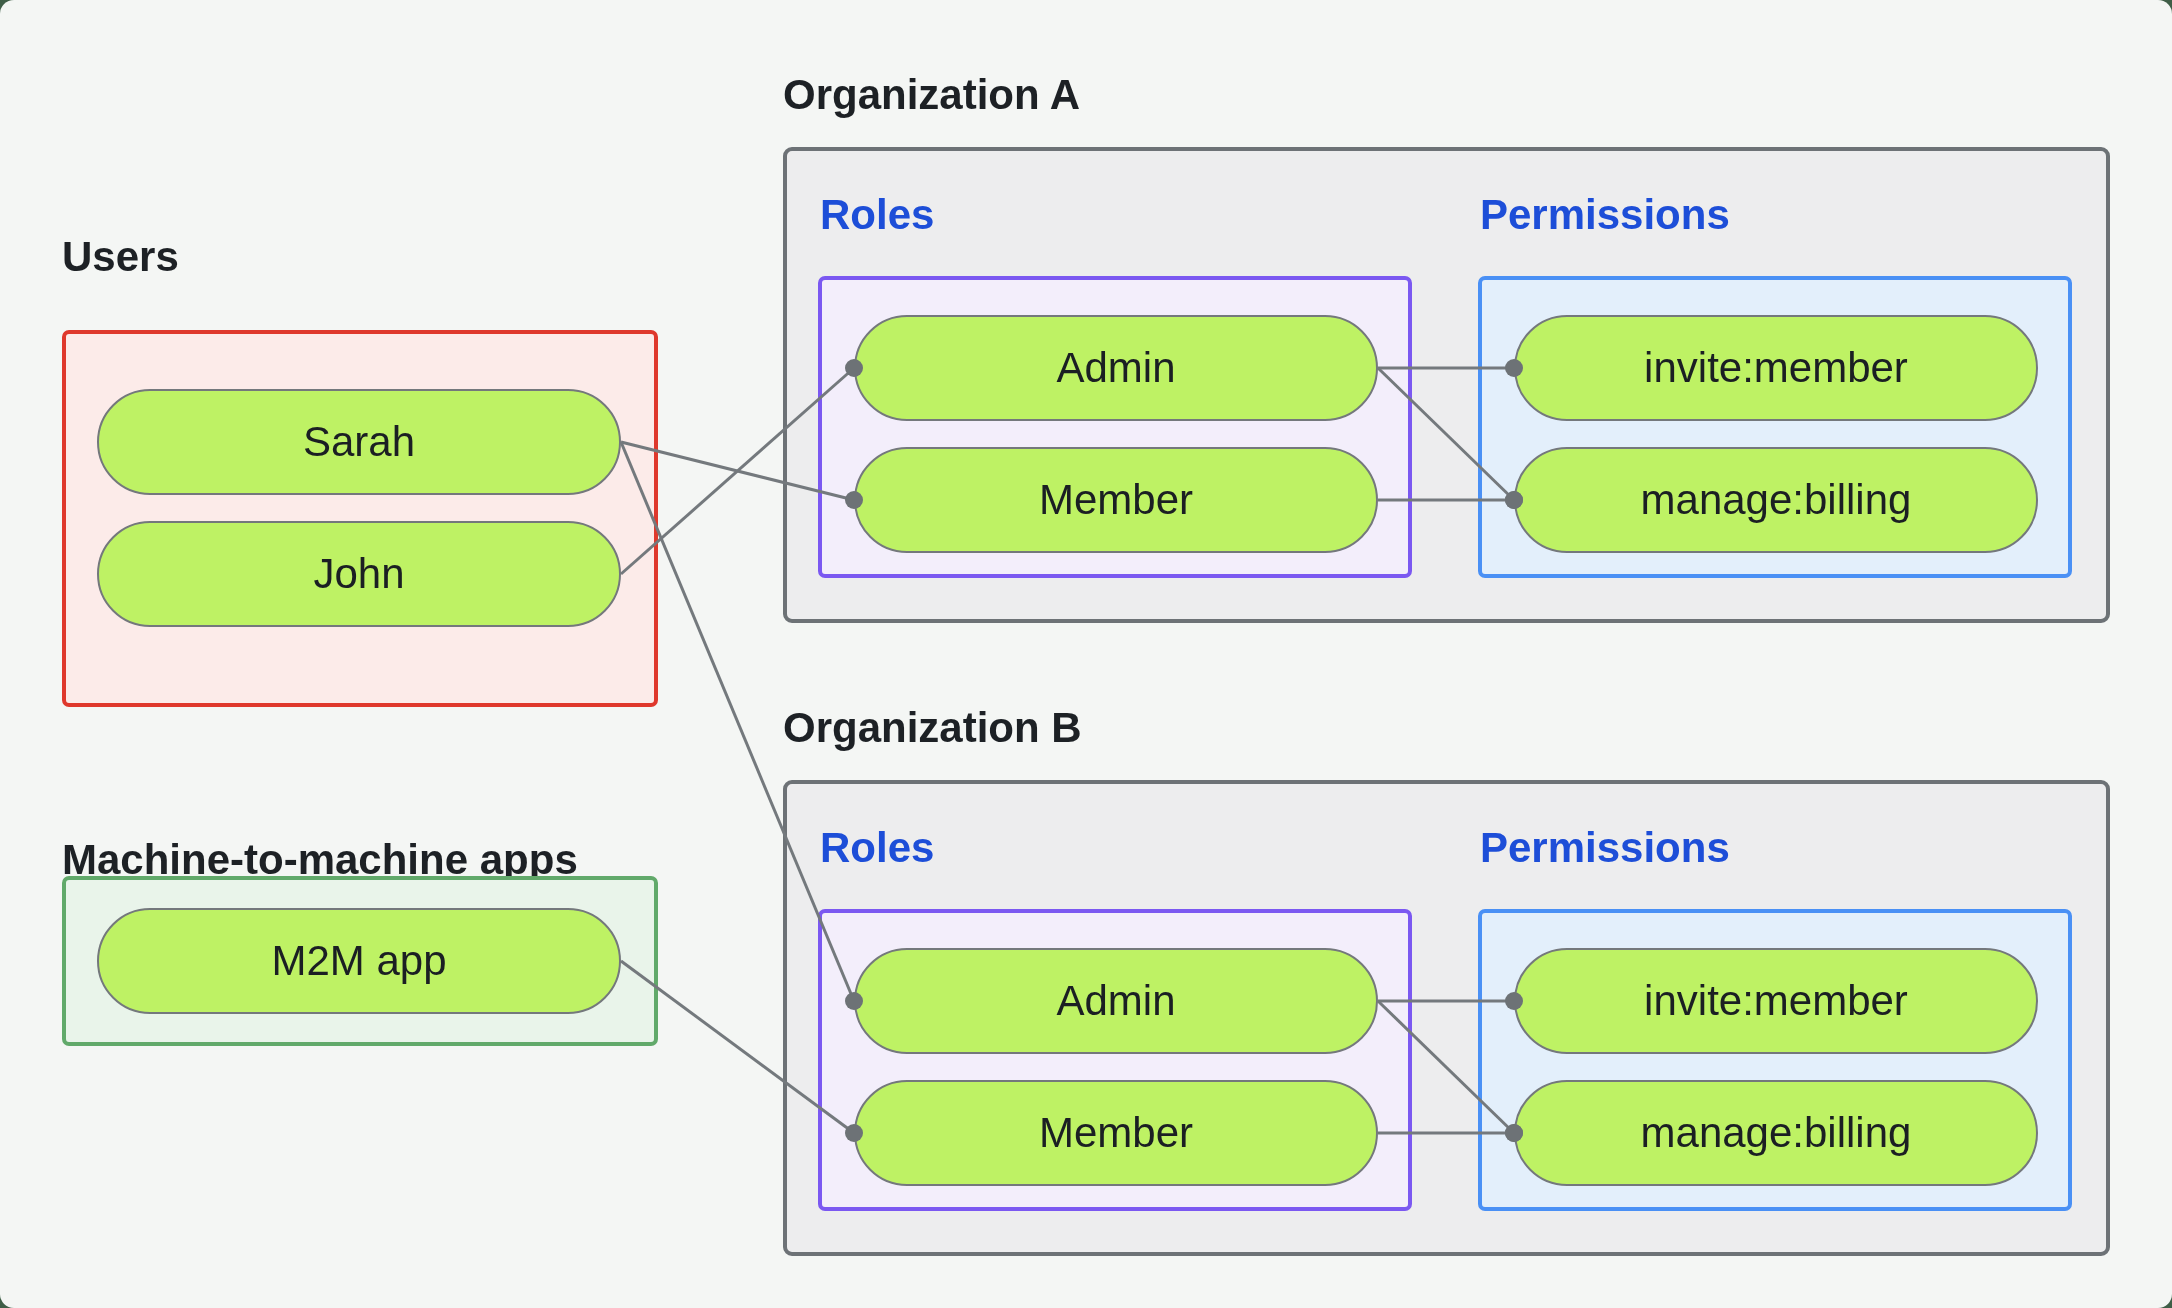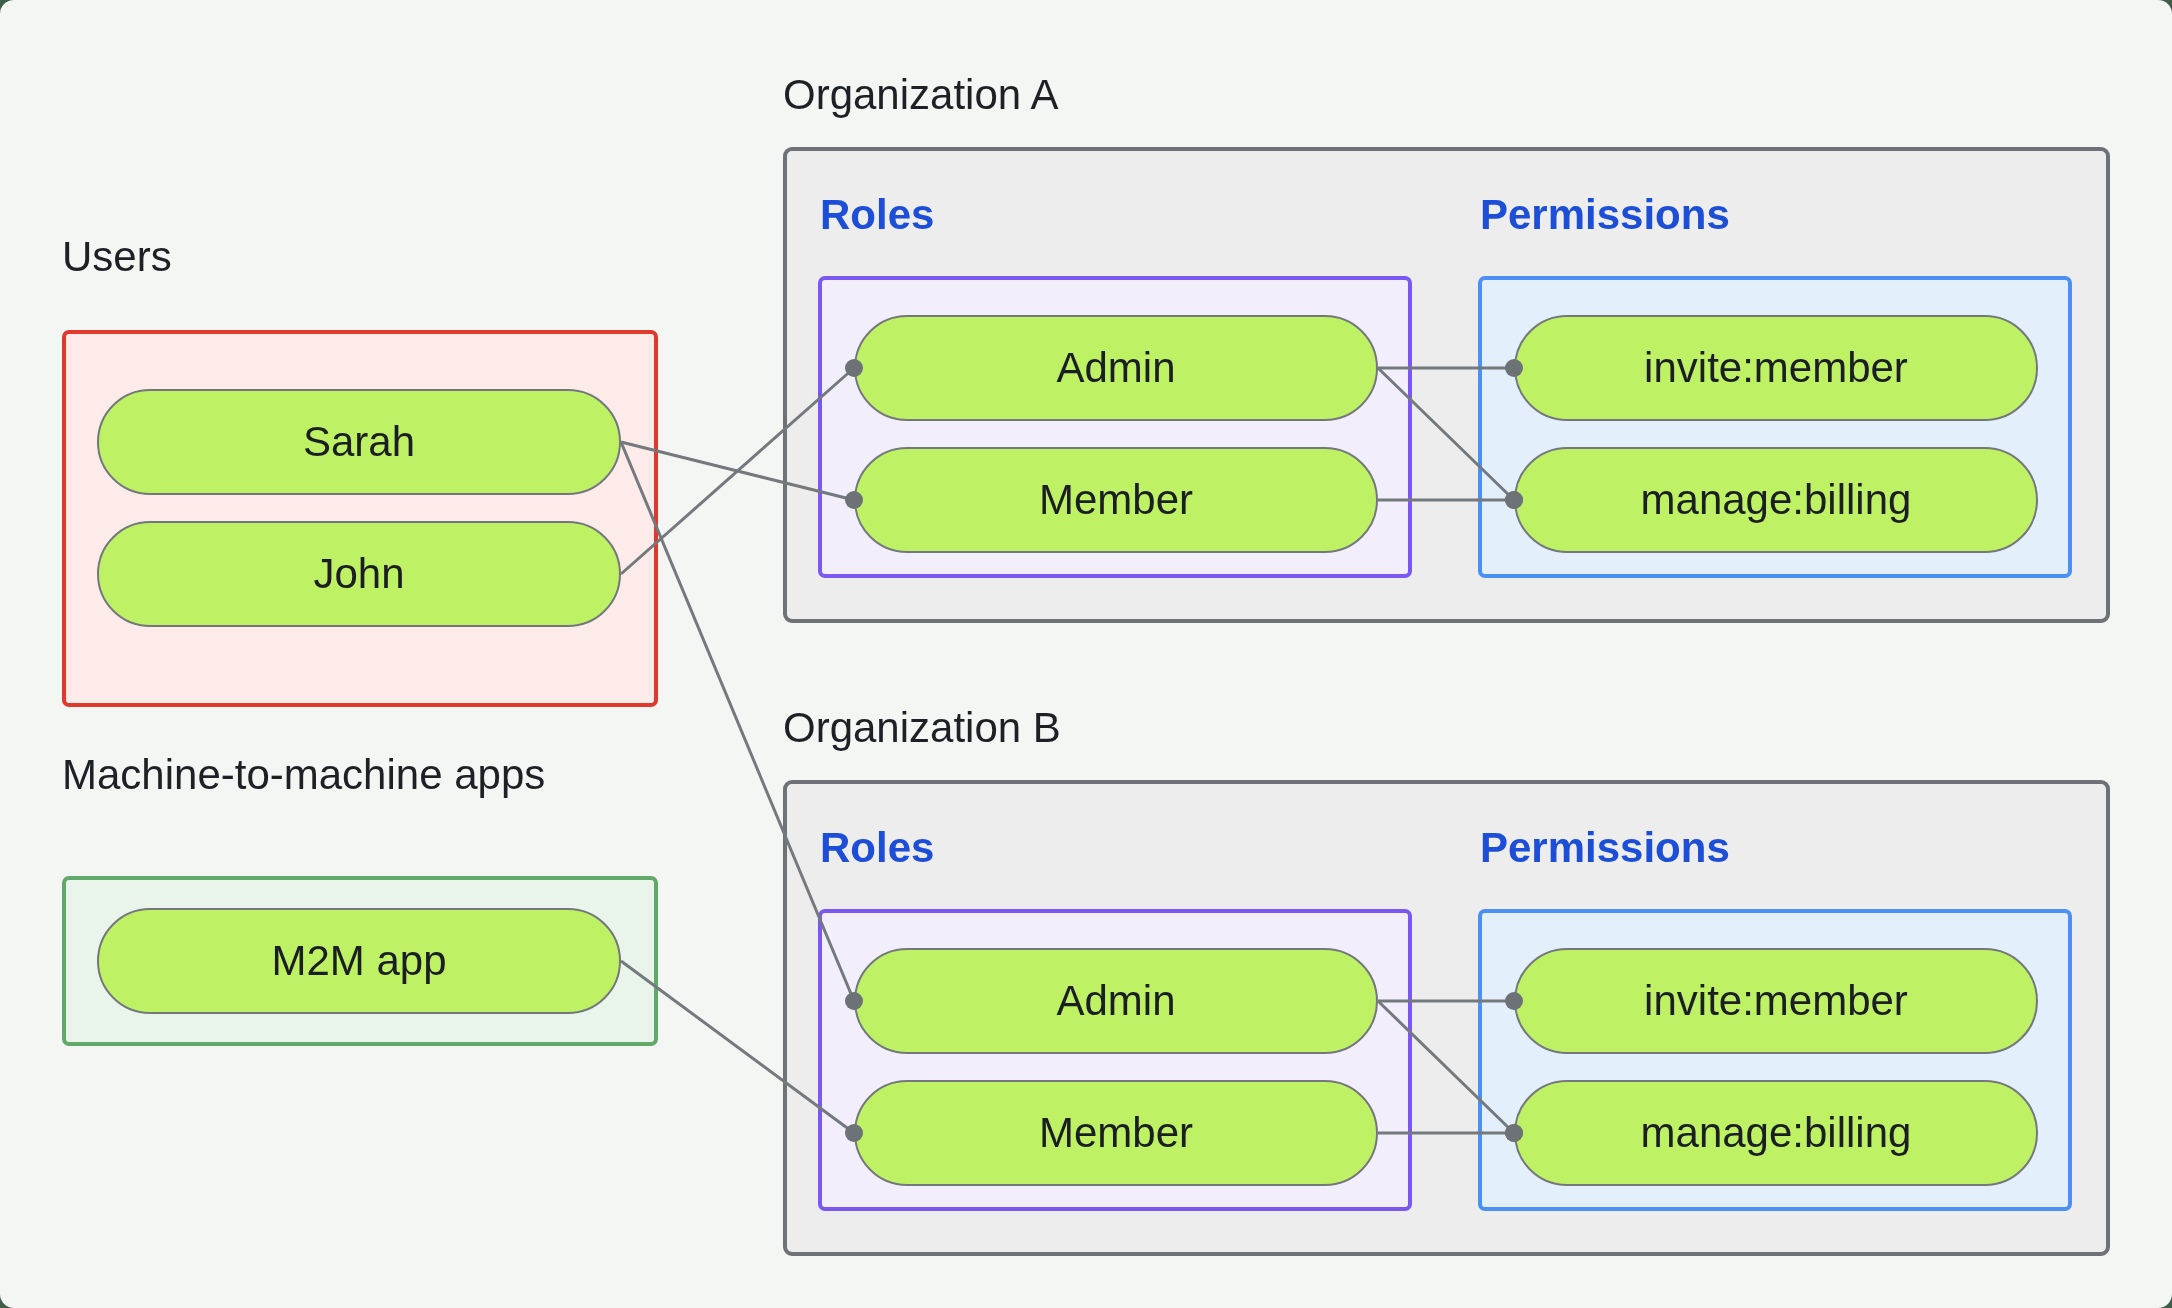--- a/index.html
+++ b/index.html
@@ -12,21 +12,21 @@
     position: relative;
     width: 2172px;
     height: 1308px;
     background: #f4f6f4;
     border-radius: 14px;
     overflow: hidden;
   }
   .group-label {
     position: absolute;
     font-size: 42px;
-    font-weight: 400;
+    font-weight: 700;
     color: #1d2125;
     line-height: 50px;
     white-space: nowrap;
   }
   .section-label {
     position: absolute;
     font-size: 42px;
     font-weight: 600;
     color: #1d4ed8;
     line-height: 50px;
@@ -97,21 +97,21 @@
 
   <div class="group-label" style="left:62px; top:232px;text-align:center;">Users</div>
   <div class="box users-box"></div>
   <div class="pill" style="left:97px; top:389px;">
     <span>Sarah</span>
   </div>
   <div class="pill" style="left:97px; top:521px;">
     <span>John</span>
   </div>
 
-  <div class="group-label" style="left:62px; top:750px;">Machine-to-machine apps</div>
+  <div class="group-label" style="left:62px; top:835px;">Machine-to-machine apps</div>
   <div class="box m2m-box"></div>
   <div class="pill" style="left:97px; top:908px;">
     <span>M2M app</span>
   </div>
 
   <div class="group-label" style="left:783px; top:70px;">Organization A</div>
   <div class="box org-box" style="top:147px;"></div>
   <div class="section-label" style="left:820px; top:190px;">Roles</div>
   <div class="section-label" style="left:1480px; top:190px;">Permissions</div>
 

